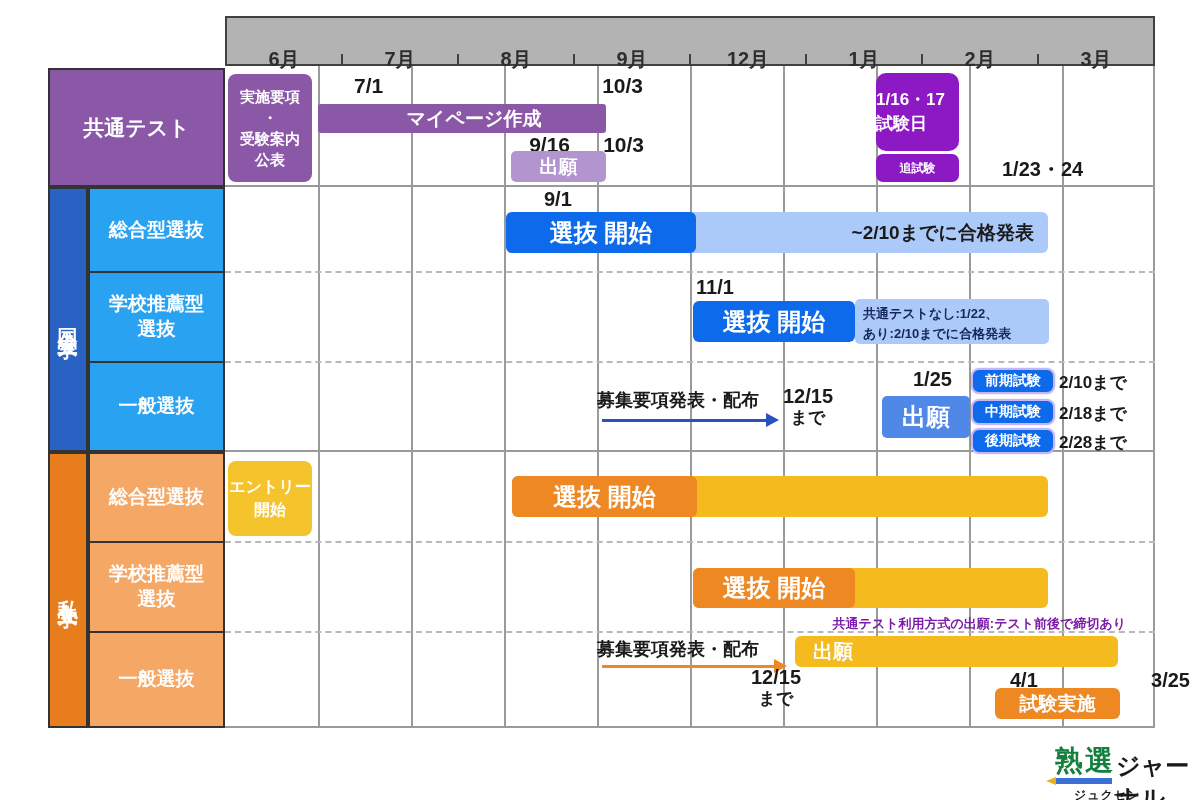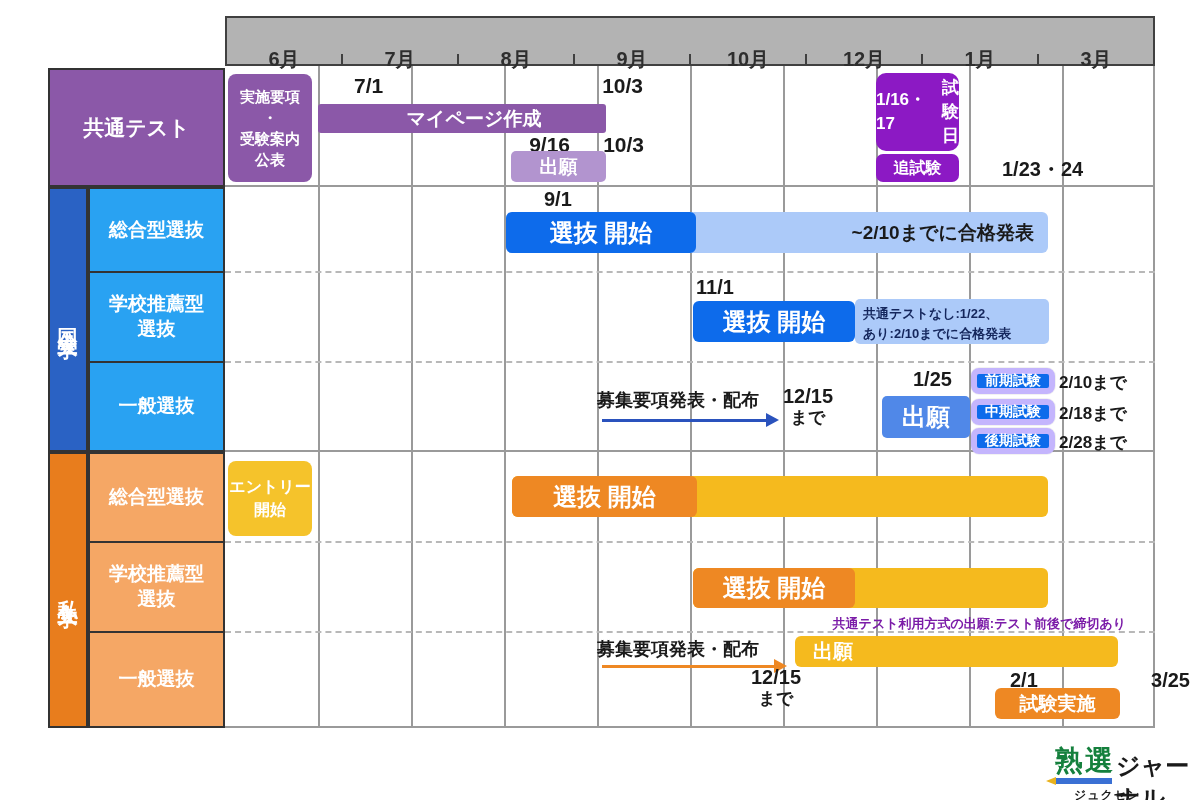--- a/index.html
+++ b/index.html
@@ -33,21 +33,21 @@
   .bar-text{color:#fff;font-weight:700;font-size:24px;display:flex;align-items:center;justify-content:center;height:100%;}
   .date{position:absolute;font-size:21px;font-weight:700;color:var(--ink);white-space:nowrap;padding-left:36px;}
   .smalldate{position:absolute;font-size:17px;font-weight:700;color:var(--ink);white-space:nowrap;}
   .guide-text{position:absolute;font-size:18px;font-weight:700;color:var(--ink);white-space:nowrap;}
   .arrow-line{position:absolute;height:3px;}
   .arrow-head{position:absolute;width:0;height:0;border-top:7px solid transparent;border-bottom:7px solid transparent;}
   .deadline{position:absolute;text-align:center;color:var(--ink);font-weight:700;line-height:1.15;}
   .deadline .l1{font-size:20px;}
   .deadline .l2{font-size:17px;}
   .exam-mini{position:absolute;box-sizing:border-box;width:84px;height:26px;background:var(--blue-bar);
-    border:6px solid #c4b5fd;border-radius:8px;color:#fff;font-size:14px;font-weight:700;
+    border:2px solid #c4b5fd;border-radius:8px;color:#fff;font-size:14px;font-weight:700;
     display:flex;align-items:center;justify-content:center;box-shadow:0 0 0 1px rgba(0,0,0,0.05);}
   .notebox{position:absolute;box-sizing:border-box;border-radius:5px;font-weight:700;}
 </style>
 </head>
 <body>
 
 <div class="stage">
 
   <div class="vline" style="left:318px;top:66px;height:661px;"></div>
   <div class="vline" style="left:411px;top:66px;height:661px;"></div>
@@ -66,23 +66,23 @@
   <div class="hdash" style="left:225px;top:271px;width:930px;"></div>
   <div class="hdash" style="left:225px;top:361px;width:930px;"></div>
   <div class="hdash" style="left:225px;top:541px;width:930px;"></div>
   <div class="hdash" style="left:225px;top:631px;width:930px;"></div>
 
   <div class="header">
     <div class="mcell">6月</div>
     <div class="mcell">7月</div>
     <div class="mcell">8月</div>
     <div class="mcell">9月</div>
-    <div class="mcell">10月</div>
     <div class="mcell">12月</div>
     <div class="mcell">1月</div>
+    <div class="mcell">2月</div>
     <div class="mcell">3月</div>
   </div>
 
   <div class="labelcell" style="left:48px;top:68px;width:177px;height:119px;background:var(--purple);font-size:21px;">共通テスト</div>
 
   <div class="labelcell" style="left:48px;top:187px;width:40px;height:265px;background:var(--navy-group);">
     <span class="vtext">国公立大学</span>
   </div>
   <div class="labelcell" style="left:88px;top:187px;width:137px;height:86px;background:var(--sky-cell);">総合型選抜</div>
   <div class="labelcell" style="left:88px;top:271px;width:137px;height:92px;background:var(--sky-cell);">
@@ -112,26 +112,26 @@
   <div class="date" style="left:545px;top:74px;width:62px;text-align:right;">10/3</div>
   <div class="bar" style="left:318px;top:104px;width:288px;height:29px;background:var(--purple);border-radius:3px;">
     <div class="bar-text" style="font-size:19px;padding-left:24px;">マイページ作成</div>
   </div>
   <div class="date" style="left:468px;top:133px;width:66px;text-align:right;">9/16</div>
   <div class="date" style="left:546px;top:133px;width:62px;text-align:right;">10/3</div>
   <div class="bar" style="left:511px;top:151px;width:95px;height:31px;background:var(--purple-light);border-radius:5px;">
     <div class="bar-text" style="font-size:19px;">出願</div>
   </div>
   <div class="bar" style="left:876px;top:73px;width:83px;height:78px;background:var(--purple-vivid);border-radius:10px;
-       display:flex;flex-direction:row;align-items:center;justify-content:center;color:#fff;font-weight:700;font-size:17px;line-height:1.4;gap:16px;">
+       display:flex;flex-direction:column;justify-content:center;color:#fff;font-weight:700;font-size:17px;line-height:1.4;">
     <div>1/16・17</div>
     <div>試験日</div>
   </div>
   <div class="bar" style="left:876px;top:154px;width:83px;height:28px;background:var(--purple-vivid);border-radius:7px;">
-    <div class="bar-text" style="font-size:16px;text-align:center;">追試験</div>
+    <div class="bar-text" style="font-size:12px;text-align:center;">追試験</div>
   </div>
   <div class="date" style="left:966px;top:156px;font-size:20px;text-align:center;">1/23・24</div>
 
   <div class="date" style="left:508px;top:188px;font-size:20px;">9/1</div>
   <div class="bar" style="left:506px;top:212px;width:542px;height:41px;background:var(--blue-light);">
     <div style="height:100%;display:flex;align-items:center;justify-content:flex-end;padding-right:14px;font-size:19px;font-weight:700;color:var(--ink);">~2/10までに合格発表</div>
   </div>
   <div class="bar" style="left:506px;top:212px;width:190px;height:41px;background:var(--blue-bar);">
     <div class="bar-text">選抜 開始</div>
   </div>
@@ -184,21 +184,21 @@
   <div class="guide-text" style="left:597px;top:637px;">募集要項発表・配布</div>
   <div class="arrow-line" style="left:602px;top:665px;width:172px;background:var(--orange-bar);"></div>
   <div class="arrow-head" style="left:774px;top:659px;border-left:13px solid var(--orange-bar);"></div>
   <div class="deadline" style="left:742px;top:666px;width:68px;">
     <div class="l1">12/15</div>
     <div class="l2">まで</div>
   </div>
   <div class="bar" style="left:795px;top:636px;width:323px;height:31px;background:var(--yellow-bar);">
     <div style="height:100%;display:flex;align-items:center;padding-left:18px;color:#fff;font-weight:700;font-size:20px;">出願</div>
   </div>
-  <div class="date" style="left:974px;top:669px;font-size:20px;">2/1</div>
+  <div class="date" style="left:974px;top:669px;font-size:20px;">4/1</div>
   <div class="date" style="left:1104px;top:669px;width:50px;text-align:right;font-size:20px;">3/25</div>
   <div class="bar" style="left:995px;top:688px;width:125px;height:31px;background:var(--orange-bar);">
     <div class="bar-text" style="font-size:19px;">試験実施</div>
   </div>
 
   <div class="abs" style="left:1040px;top:738px;width:150px;height:60px;">
     <div class="abs" style="left:15px;top:4px;font-size:28px;font-weight:700;color:#15803d;letter-spacing:2px;">熟選</div>
     <div class="abs" style="left:6px;top:39px;width:0;height:0;border-top:4px solid transparent;border-bottom:4px solid transparent;border-right:10px solid #e9b21d;"></div>
     <div class="abs" style="left:16px;top:40px;width:56px;height:6px;background:var(--logo-blue);"></div>
     <div class="abs" style="left:34px;top:49px;font-size:12px;font-weight:700;color:#1a1a1a;letter-spacing:1px;">ジュクセン</div>

